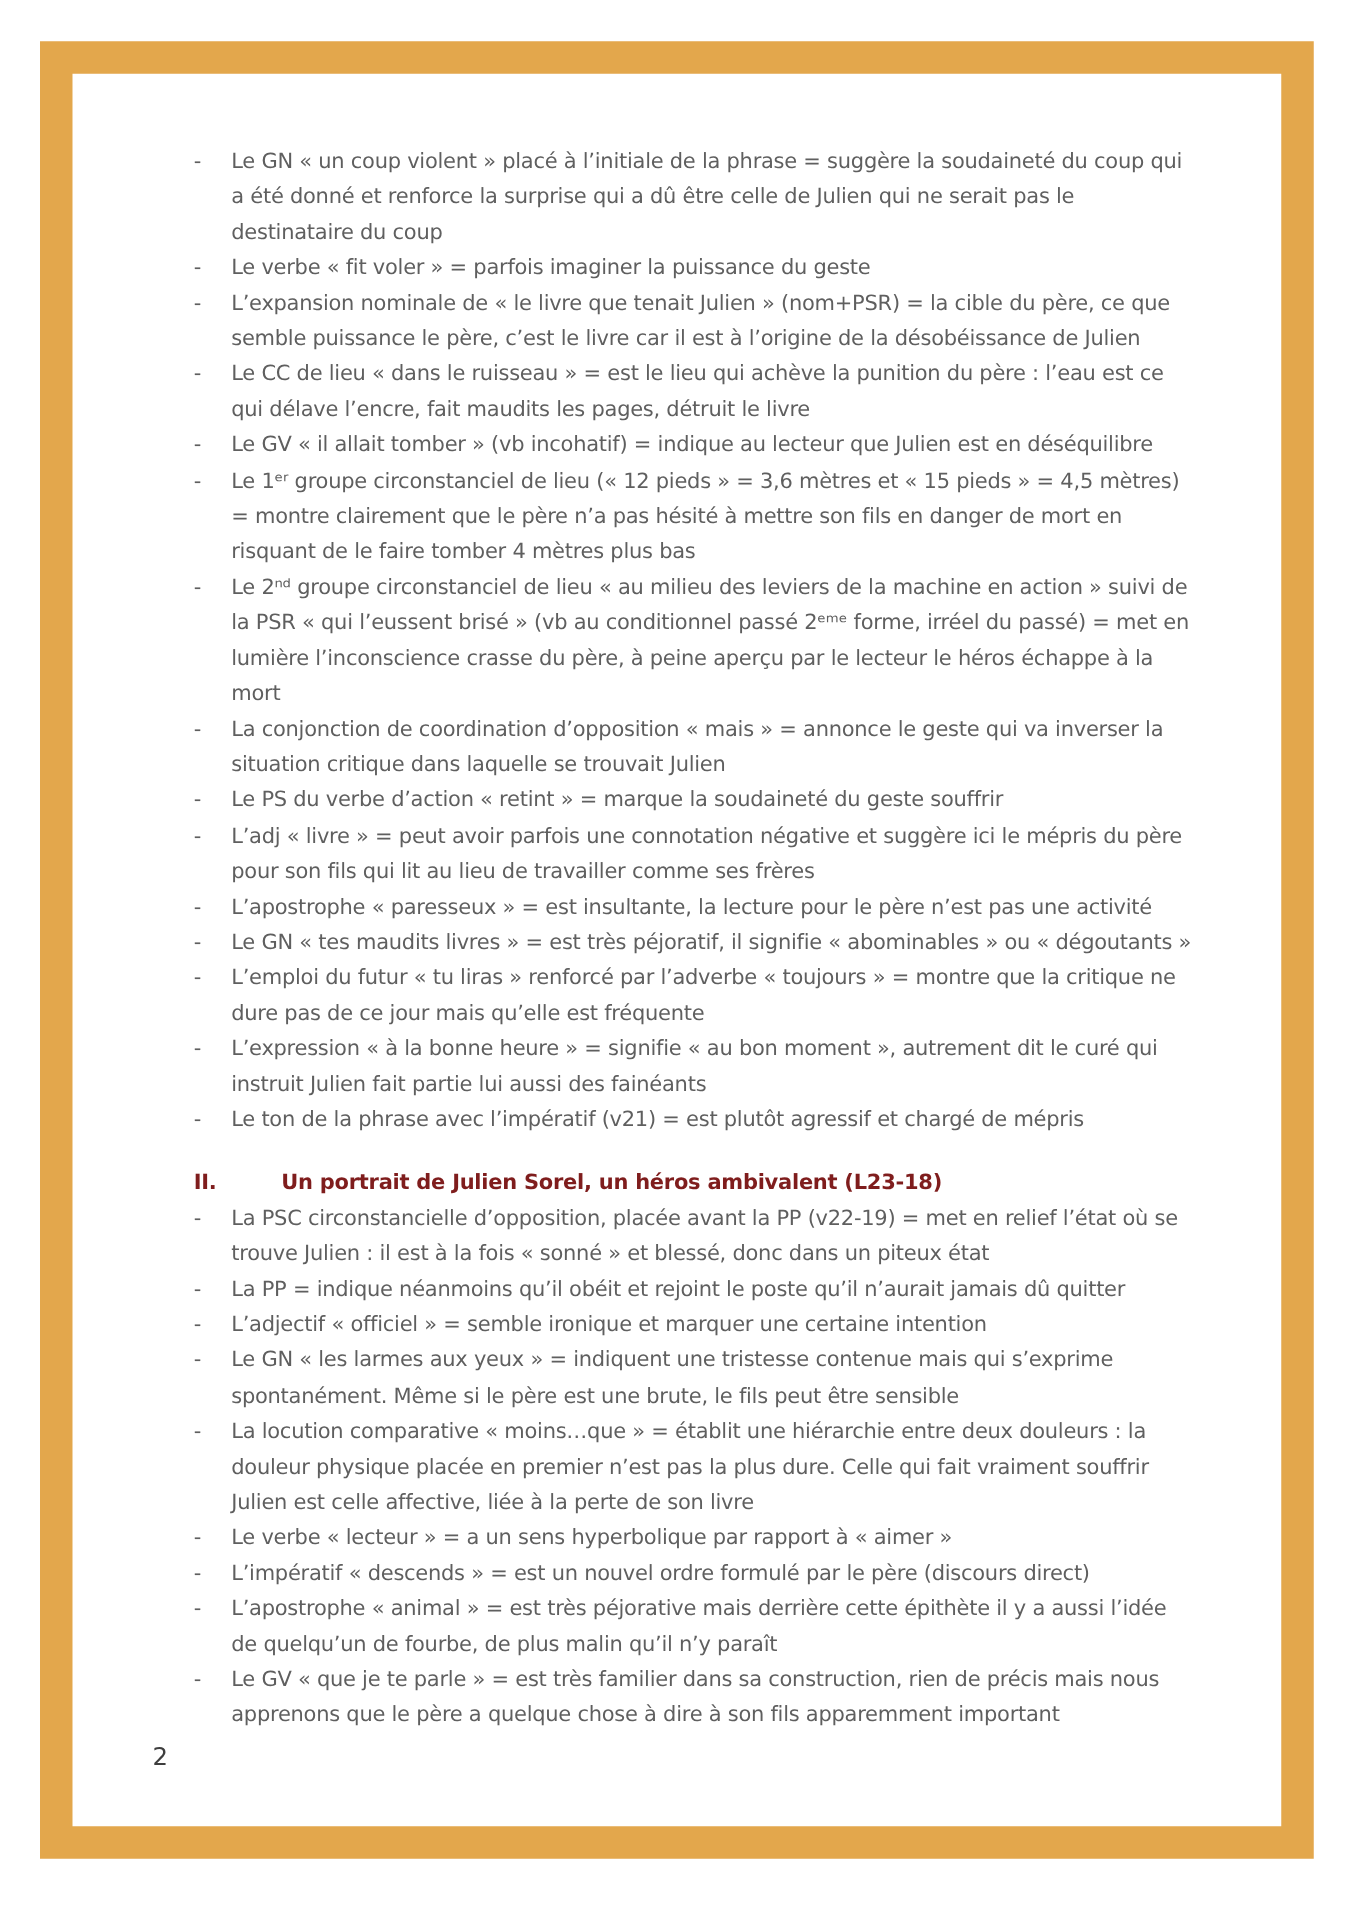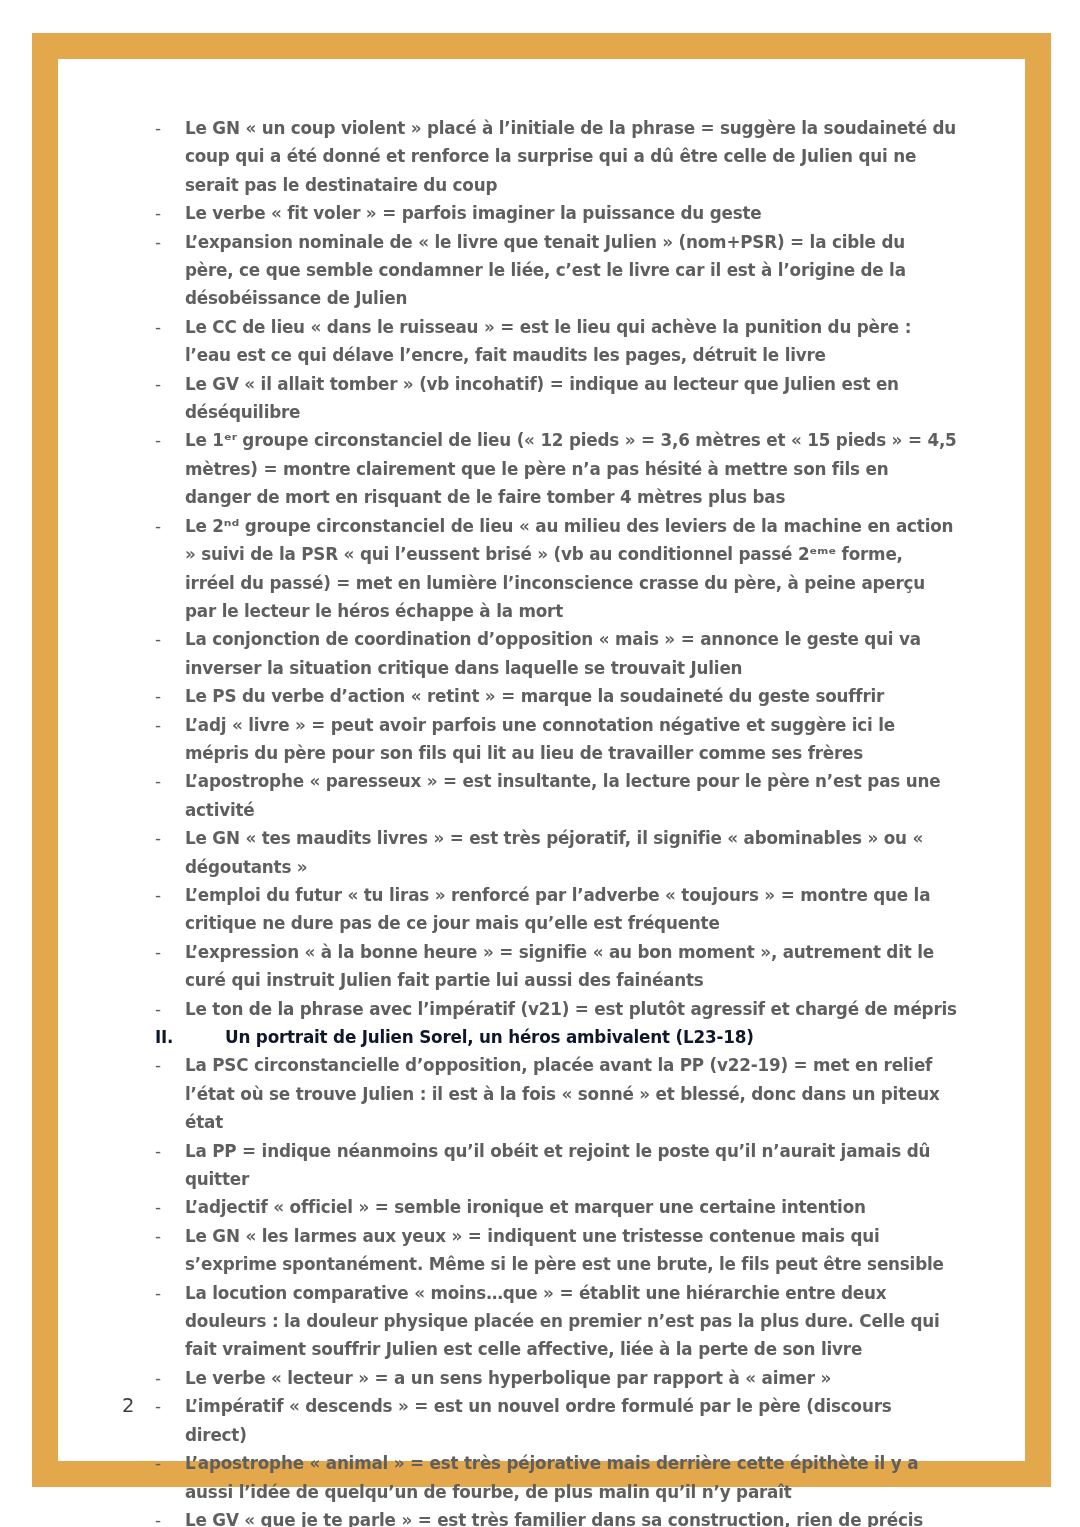--- a/index.html
+++ b/index.html
@@ -2,22 +2,22 @@
 <html><head>
 <meta charset="utf-8">
 <style>
   html,body{margin:0;padding:0;background:#ffffff;}
   body{font-family:"DejaVu Sans","Liberation Sans",sans-serif;}
   .page{position:relative;width:1080px;height:1527px;background:#ffffff;overflow:hidden;}
   .frame{position:absolute;left:32px;top:33px;right:29px;bottom:40px;border:26px solid #e3a74c;background:#ffffff;}
   .doc{position:absolute;left:155px;top:114px;width:803px;color:#5f5f5f;font-size:16.8px;line-height:28.4px;letter-spacing:-0.2px;}
   .item{display:flex;align-items:flex-start;}
   .dash{width:30px;flex:none;}
-  .txt{flex:1;font-weight:bold;}
-  .heading{font-weight:bold;color:#0f172a;}
+  .txt{flex:1;}
+  .heading{font-weight:bold;color:#7f1d1d;margin-top:22px;}
   .hnum{width:70px;flex:none;}
   .pagenum{position:absolute;left:122px;top:1392px;font-size:19.5px;line-height:28px;color:#3e3e3e;}
 </style>
 </head>
 <body>
 
 <div class="page">
   <div class="frame"></div>
 
   <div class="doc">
@@ -25,21 +25,21 @@
     <div class="item">
         <span class="dash">-</span>
         <span class="txt">Le GN « un coup violent » placé à l’initiale de la phrase = suggère la soudaineté du coup qui a été donné et renforce la surprise qui a dû être celle de Julien qui ne serait pas le destinataire du coup</span>
       </div>
     <div class="item">
         <span class="dash">-</span>
         <span class="txt">Le verbe « fit voler » = parfois imaginer la puissance du geste</span>
       </div>
     <div class="item">
         <span class="dash">-</span>
-        <span class="txt">L’expansion nominale de « le livre que tenait Julien » (nom+PSR) = la cible du père, ce que semble condamner le liée, c’est le livre car il est à l’origine de la désobéissance de Julien</span>
+        <span class="txt">L’expansion nominale de « le livre que tenait Julien » (nom+PSR) = la cible du père, ce que semble puissance le père, c’est le livre car il est à l’origine de la désobéissance de Julien</span>
       </div>
     <div class="item">
         <span class="dash">-</span>
         <span class="txt">Le CC de lieu « dans le ruisseau » = est le lieu qui achève la punition du père : l’eau est ce qui délave l’encre, fait maudits les pages, détruit le livre</span>
       </div>
     <div class="item">
         <span class="dash">-</span>
         <span class="txt">Le GV « il allait tomber » (vb incohatif) = indique au lecteur que Julien est en déséquilibre</span>
       </div>
     <div class="item">

